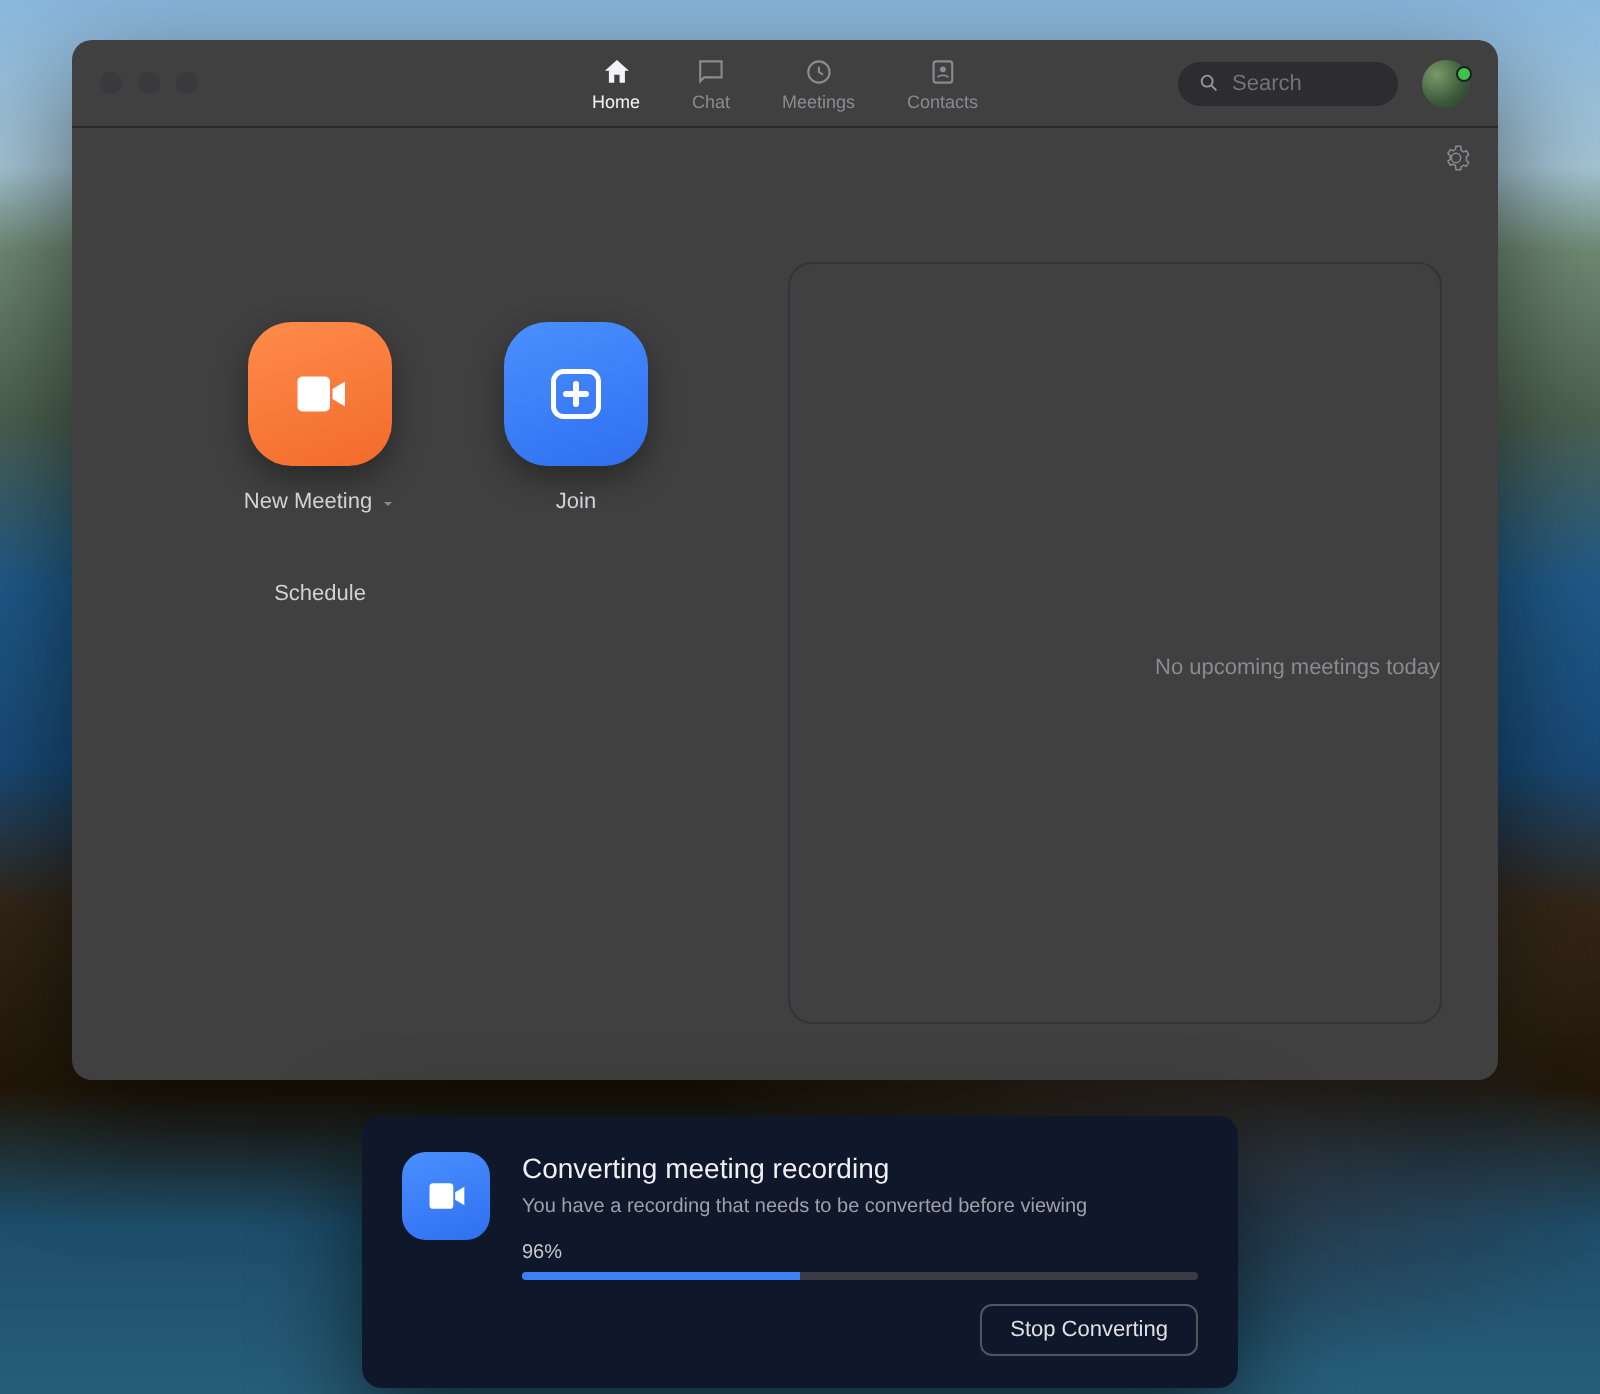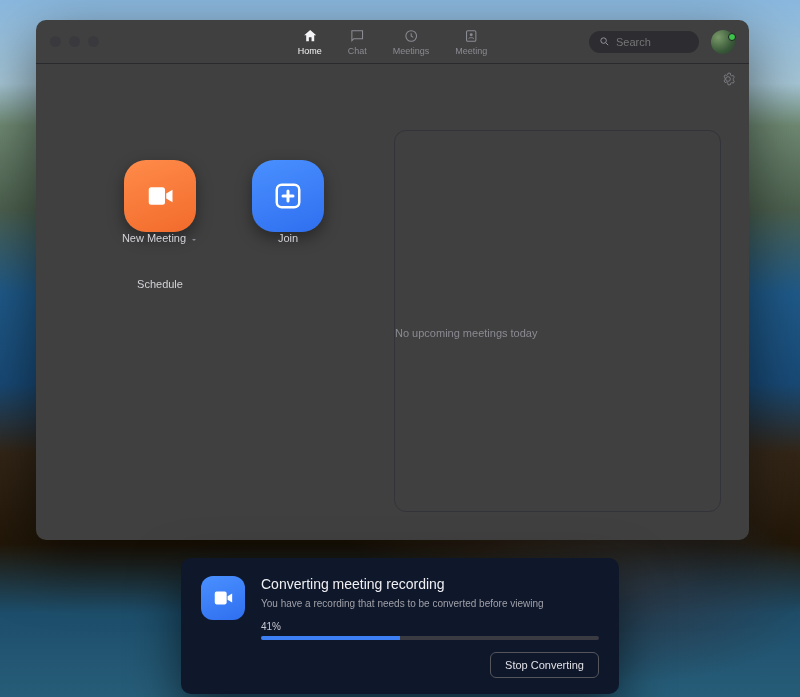--- a/index.html
+++ b/index.html
@@ -84,21 +84,21 @@
   .action-grid {
     width: 300px;
     display:grid; grid-template-columns: repeat(2, 110px);
     grid-template-rows: repeat(2, auto);
     gap: 34px 18px;
     justify-content:center;
     align-content:start;
     padding-top:30px;
     padding-left:20px;
   }
-  .action-cell { display:flex; flex-direction:column; align-items:center; }
+  .action-cell { display:flex; flex-direction:column; align-items:center; gap:12px; }
   .action-tile {
     width:72px; height:72px; border-radius:22px;
     display:flex; align-items:center; justify-content:center;
     cursor:pointer;
     box-shadow: 0 6px 16px rgba(0,0,0,0.4);
   }
   .tile-orange { background: linear-gradient(160deg,#ff8b4a,#f26b2b); }
   .tile-blue { background: linear-gradient(160deg,#4a90ff,#2f6ff0); }
   .action-tile svg { width:30px; height:30px; fill:#fff; }
   .action-label { color:#d2d2d8; font-size:11px; display:flex; align-items:center; gap:4px; }
@@ -121,21 +121,21 @@
     color:#fff;
   }
   .plant {
     position:absolute; bottom:0;
   }
   .plant.left { left:14px; }
   .plant.right { right:14px; }
   .plant svg { display:block; }
   .cal-time { font-size:30px; font-weight:500; letter-spacing:0.5px; }
   .cal-date { font-size:11px; margin-top:4px; color:#e0e6ee; }
-  .cal-body { flex:1; display:flex; align-items:center; justify-content:flex-start; color:#8a8a92; font-size:11px;margin-top:24px; }
+  .cal-body { flex:1; display:flex; align-items:center; justify-content:flex-end; color:#8a8a92; font-size:11px;margin-top:24px; }
 
   
   .dialog {
     position:absolute;
     left: 50%; transform: translateX(-50%);
     top: 558px;
     width: 438px;
     background:#0f172a;
     border-radius:10px;
     box-shadow: 0 18px 50px rgba(0,0,0,0.6);
@@ -204,21 +204,21 @@
         <span>Meetings</span>
       </div>
       <div class="nav-tab">
         <span class="ico">
           <svg viewBox="0 0 24 24">
               <rect x="5" y="4" width="14" height="16" rx="2" fill="none" stroke="currentColor" stroke-width="1.6"></rect>
               <circle cx="12" cy="10" r="2.2" fill="currentColor"></circle>
               <path d="M8 16c1-2 7-2 8 0" stroke="currentColor" stroke-width="1.4" fill="none"></path>
             </svg>
         </span>
-        <span>Meeting</span>
+        <span>Contacts</span>
       </div>
     </div>
 
     <div class="search">
       <svg viewBox="0 0 24 24">
           <circle cx="10" cy="10" r="6" fill="none" stroke="#9a9aa2" stroke-width="2"></circle>
           <line x1="15" y1="15" x2="20" y2="20" stroke="#9a9aa2" stroke-width="2"></line>
         </svg>
       <input type="text" placeholder="Search" style="">
     </div>
@@ -282,21 +282,21 @@
 
 <div class="dialog">
   <div class="dialog-icon">
     <svg viewBox="0 0 24 24">
         <path d="M3 7a2 2 0 012-2h9a2 2 0 012 2v10a2 2 0 01-2 2H5a2 2 0 01-2-2zM17 10l5-3v10l-5-3z"></path>
       </svg>
   </div>
   <div class="dialog-body">
     <div class="dlg-title">Converting meeting recording</div>
     <div class="dlg-sub">You have a recording that needs to be converted before viewing</div>
-    <div class="dlg-pct">41%</div>
+    <div class="dlg-pct">96%</div>
     <div class="progress">
       <div class="progress-fill" id="progress-fill" style="width: 41%;"></div>
     </div>
     <div class="dlg-actions">
       <button class="btn-outline">Stop Converting</button>
     </div>
   </div>
 </div>
 
 </body></html>

